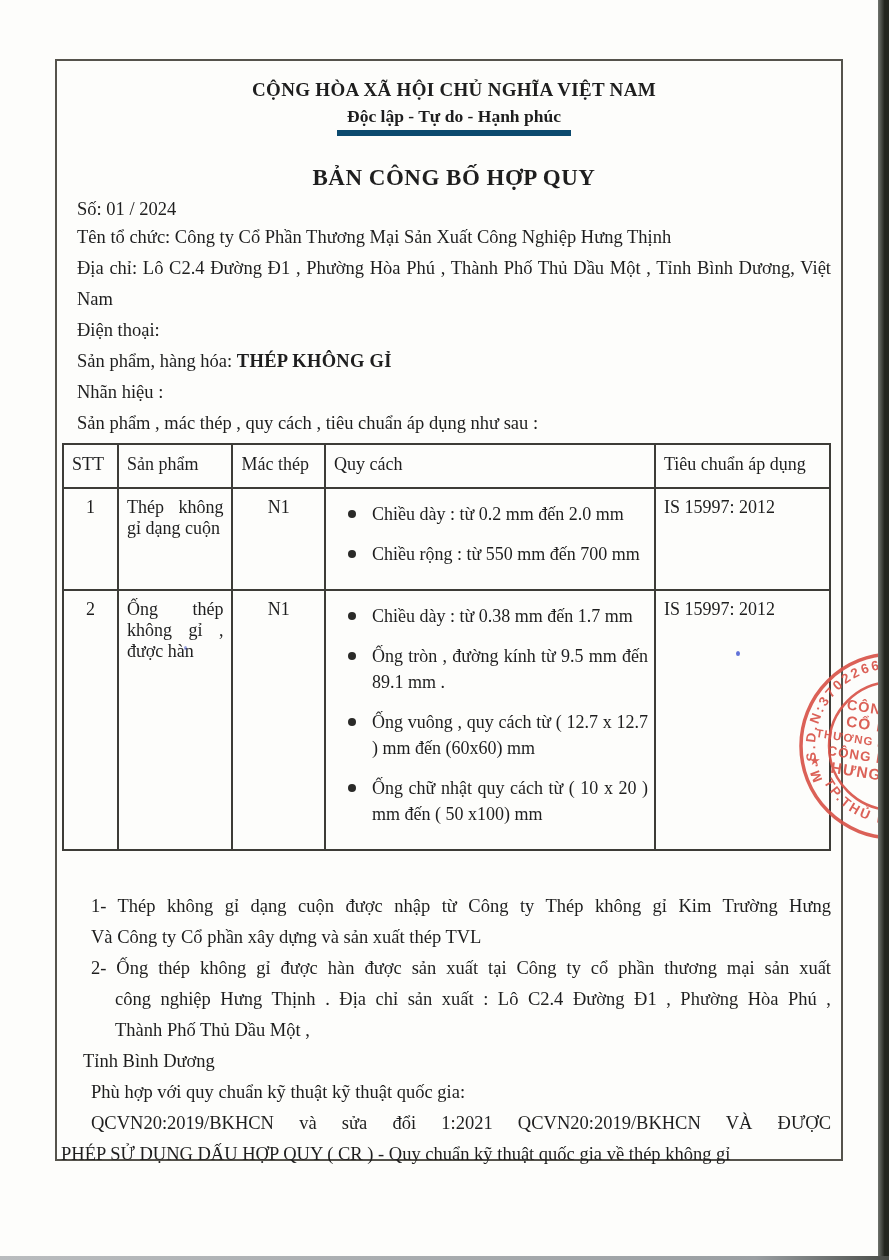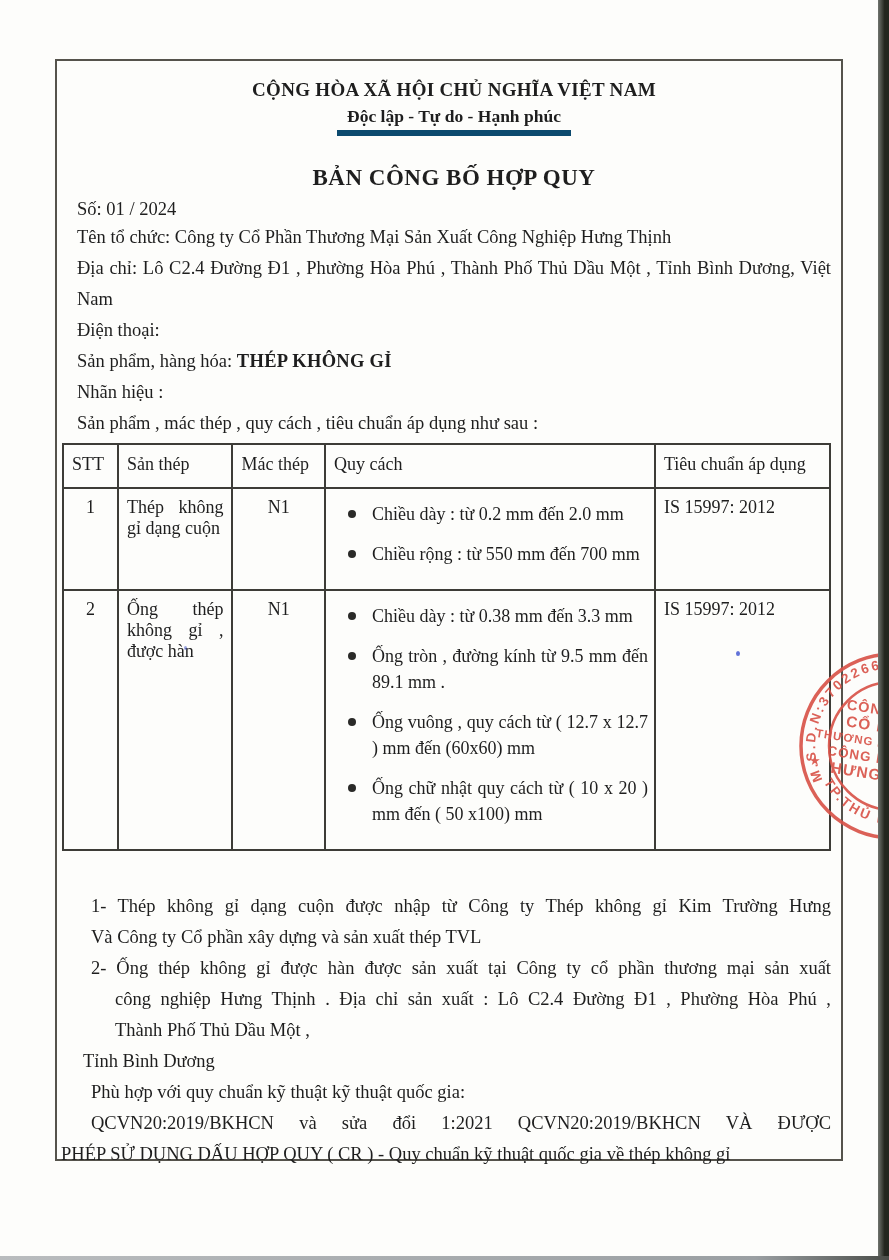--- a/index.html
+++ b/index.html
@@ -88,21 +88,21 @@
     <p class="line p-address">Địa chỉ: Lô C2.4 Đường Đ1 , Phường Hòa Phú , Thành Phố Thủ Dầu Một , Tỉnh Bình Dương, Việt Nam</p>
     <p class="line p-phone">Điện thoại:</p>
     <p class="line p-product"><span>Sản phẩm, hàng hóa: </span><span class="bold">THÉP KHÔNG GỈ</span></p>
     <p class="line p-brand">Nhãn hiệu :</p>
     <p class="line p-intro">Sản phẩm , mác thép , quy cách , tiêu chuẩn áp dụng như sau :</p>
 
     <table class="spec">
       <thead>
         <tr>
           <th class="c-stt">STT</th>
-          <th class="c-sp">Sản thép</th>
+          <th class="c-sp">Sản phẩm</th>
           <th class="c-mt">Mác thép</th>
           <th class="c-qc">Quy cách</th>
           <th class="c-tc">Tiêu chuẩn áp dụng</th>
         </tr>
       </thead>
       <tbody>
         <tr class="r1">
           <td class="c-stt">1</td>
           <td class="c-sp">Thép không gỉ dạng cuộn</td>
           <td class="c-mt">N1</td>
@@ -113,21 +113,21 @@
             </ul>
           </td>
           <td class="c-tc">IS 15997: 2012</td>
         </tr>
         <tr class="r2">
           <td class="c-stt">2</td>
           <td class="c-sp">Ống thép không gỉ , được hàn</td>
           <td class="c-mt">N1</td>
           <td class="c-qc">
             <ul class="spec-list">
-              <li>Chiều dày : từ 0.38 mm đến 3.3 mm</li>
+              <li>Chiều dày : từ 0.38 mm đến 1.7 mm</li>
               <li>Ống tròn , đường kính từ 9.5 mm đến 89.1 mm .</li>
               <li>Ống vuông , quy cách từ ( 12.7 x 12.7 ) mm đến (60x60) mm</li>
               <li>Ống chữ nhật quy cách từ ( 10 x 20 ) mm đến ( 50 x100) mm</li>
             </ul>
           </td>
           <td class="c-tc">IS 15997: 2012</td>
         </tr>
       </tbody>
     </table>
 

